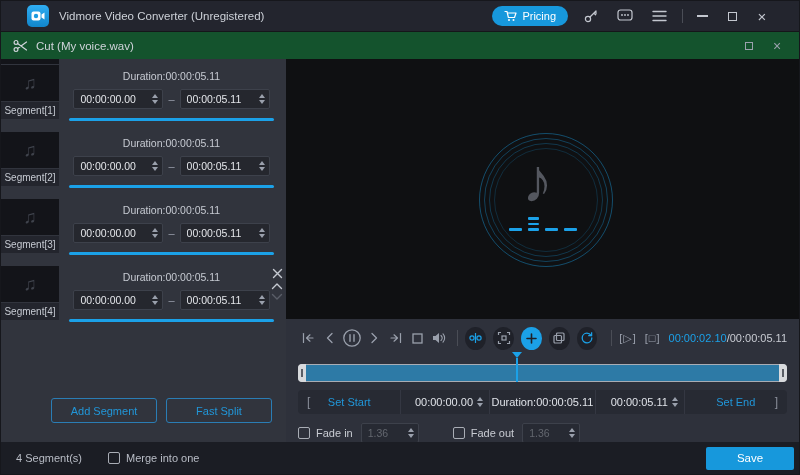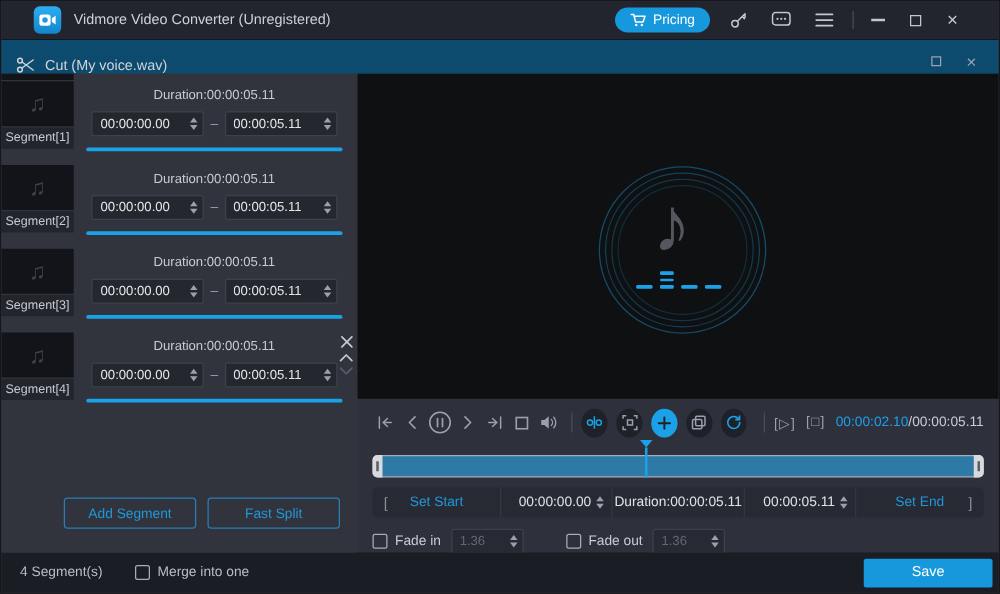--- a/index.html
+++ b/index.html
@@ -13,21 +13,21 @@
   .app-title { margin-left:10px; font-size:11.5px; color:#cdd1d8; }
   .pricing-btn { margin-left:auto; height:20px; border-radius:10px; background:#1798dc; color:#fff; display:flex; align-items:center; gap:5px; padding:0 12px; font-size:11px; cursor:default; }
   .tb-icon { width:22px; height:20px; margin-left:12px; display:flex; align-items:center; justify-content:center; }
   .tb-sep { width:1px; height:14px; background:#4a4d56; margin-left:12px; }
   .win-btn { width:22px; height:20px; margin-left:8px; display:flex; align-items:center; justify-content:center; color:#c3c7cf; }
   .glyph-min { width:11px; height:2px; background:#c3c7cf; }
   .glyph-max { width:9px; height:9px; border:1.5px solid #c3c7cf; }
   .glyph-x { font-size:15px; line-height:1; color:#c3c7cf; }
 
   
-  .dialog-header { height:28px; background:#0c4a6e; border-top:1px solid #15161a; display:flex; align-items:flex-end; padding:0 12px; flex:0 0 auto; }
+  .dialog-header { height:28px; background:#14532d; border-top:1px solid #15161a; display:flex; align-items:center; padding:0 12px; flex:0 0 auto; }
   .dialog-title { margin-left:8px; font-size:11.5px; color:#d0d3da; }
   .dh-btn { width:20px; height:20px; display:flex; align-items:center; justify-content:center; margin-left:8px; }
   .dh-spacer { margin-left:auto; }
   .glyph-max-sm { width:8px; height:8px; border:1.3px solid #9ba1ad; }
   .glyph-x-sm { font-size:14px; color:#9ba1ad; line-height:1; }
 
   
   .main { flex:1 1 auto; display:flex; min-height:0; }
 
   
@@ -98,21 +98,21 @@
   .cb { width:12px; height:12px; border:1.3px solid #a9adb5; border-radius:2px; background:transparent; margin-right:6px; flex:0 0 auto; }
   .fade-field { width:58px; height:20px; background:#272a33; border:1px solid #3d414b; border-radius:2px; display:flex; align-items:center; margin-left:8px; }
   .fade-field input { flex:1; min-width:0; background:transparent; border:0; outline:0; color:#63676f; font-size:10.5px; padding-left:6px; font-family:"Liberation Sans", sans-serif; }
   .fade-gap { width:34px; }
 
   
   .footer { height:32px; background:#1b1d24; display:flex; align-items:center; padding:0 5px 0 15px; flex:0 0 auto; }
   .seg-count { font-size:11px; color:#b9bdc6; }
   .merge-group { display:flex; margin-left:26px; font-size:11px; color:#b9bdc6; }
   .solid-btn { height:23px; background:#1798dc; border:0; border-radius:2px; color:#fff; font-size:11.5px; font-family:"Liberation Sans", sans-serif; cursor:default; }
-  .save { width:103px; margin-left:auto; }
+  .save { width:88px; margin-left:auto; }
   .cancel { width:85px; margin-left:7px; }
 
   svg { display:block; }
 </style>
 </head>
 <body>
 
 <div class="window">
 
   <div class="titlebar">

